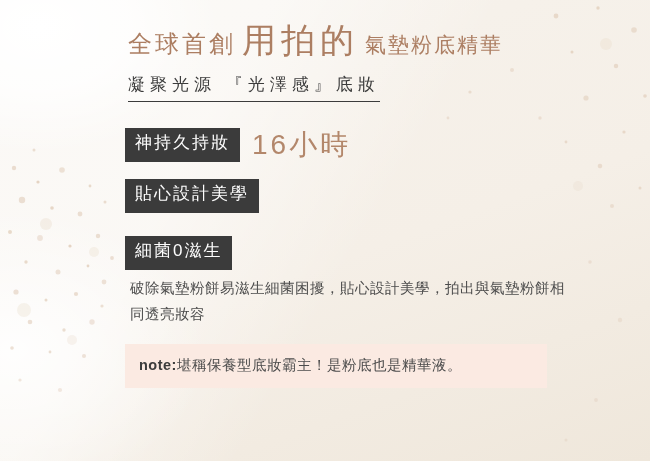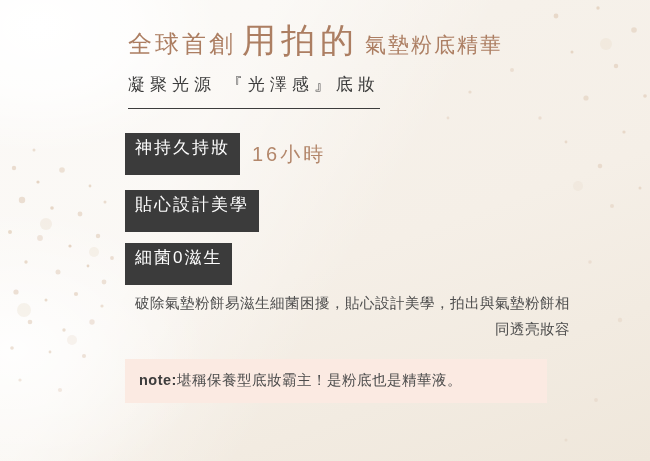--- a/index.html
+++ b/index.html
@@ -31,51 +31,51 @@
   .title .t1{font-size:24px;letter-spacing:3px;}
   .title .t2{font-size:34px;letter-spacing:5px;margin:0 6px;font-weight:400;}
   .title .t3{font-size:21px;letter-spacing:2px;}
   .subtitle{
     display:inline-block;
     margin:6px 0 0 3px;
     font-size:17px;
     letter-spacing:5px;
     color:#3c3c3c;
     border-bottom:1.5px solid #3c3c3c;
-    padding-bottom:12px;
+    padding-bottom:5px;
     white-space:nowrap;
   }
   .section{margin-top:0;}
   .sec-head{display:flex;align-items:center;margin-top:0;}
   .badge{
     background:#3b3b3b;
     color:#fdfdfd;
     font-size:17px;
     letter-spacing:2px;
-    padding:3px 10px 16px 10px;
+    padding:3px 10px 8px 10px;
     white-space:nowrap;
   }
   .accent{
     color:#b3876b;
-    font-size:20px;
+    font-size:28px;
     letter-spacing:3px;
     margin-left:12px;
     white-space:nowrap;
   }
   .body-text{
     margin:5px 0 0 5px;
     width:440px;
     font-size:14.5px;
     line-height:26px;
     color:#4c4c4c;
     letter-spacing:0.5px;
   }
   .sec1{margin-top:24px;}
   .sec2{margin-top:15px;}
-  .sec3{margin-top:11px;text-align:right;}
+  .sec3{margin-top:23px;}
   .note-box{
     margin-top:17px;
     width:394px;
     background:#fbeae2;
     padding:9px 14px 10px 14px;
     font-size:14.5px;
     line-height:25px;
     color:#4c4c4c;
     letter-spacing:0.5px;
   }

